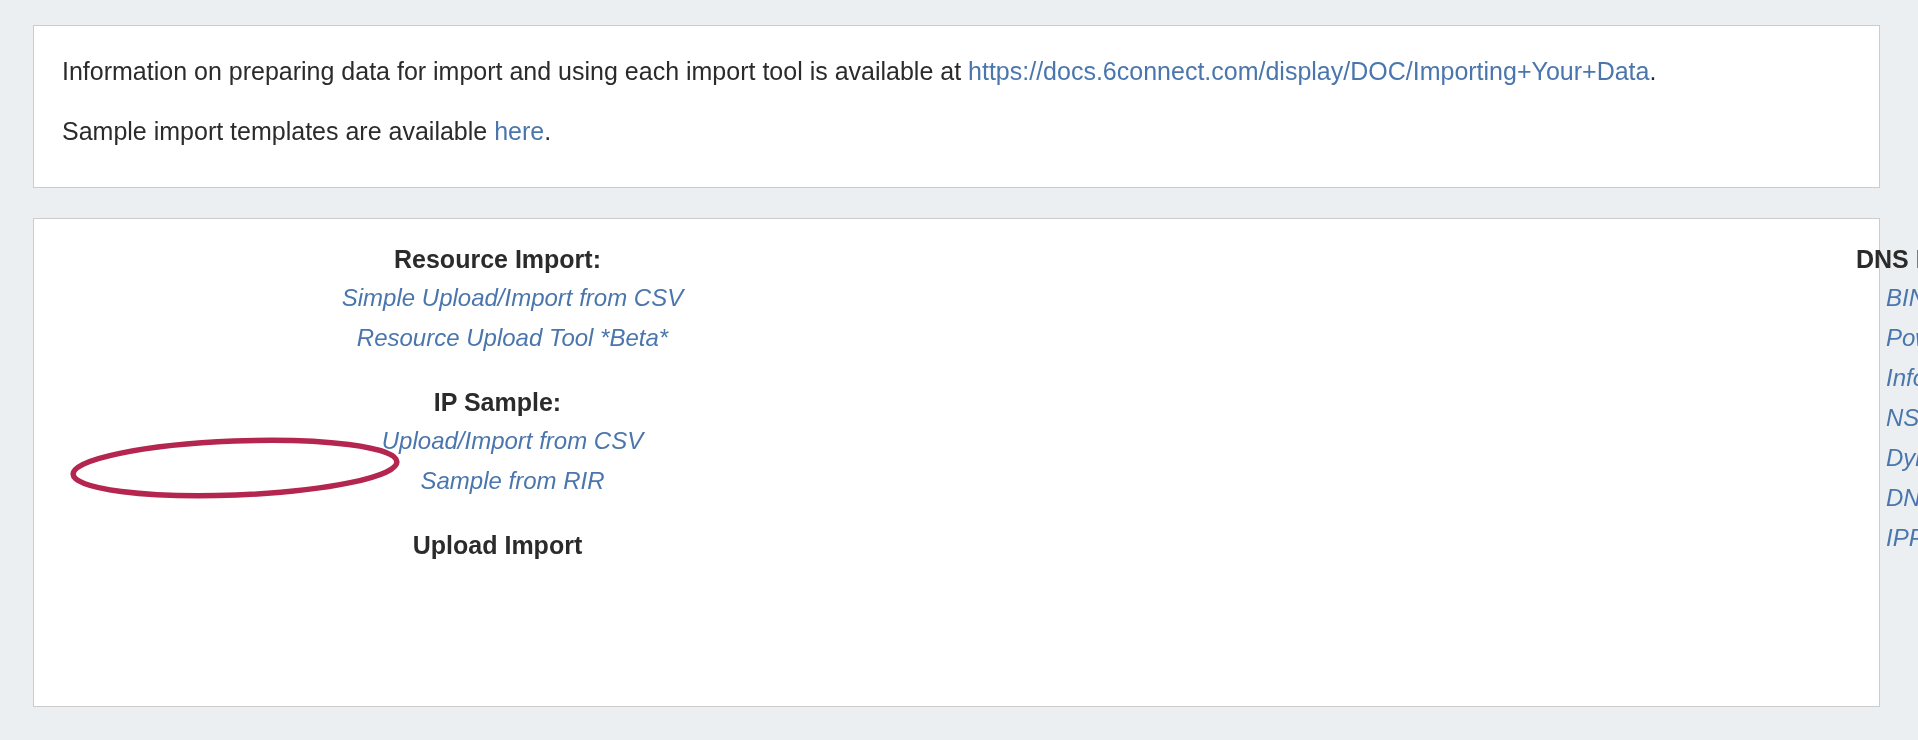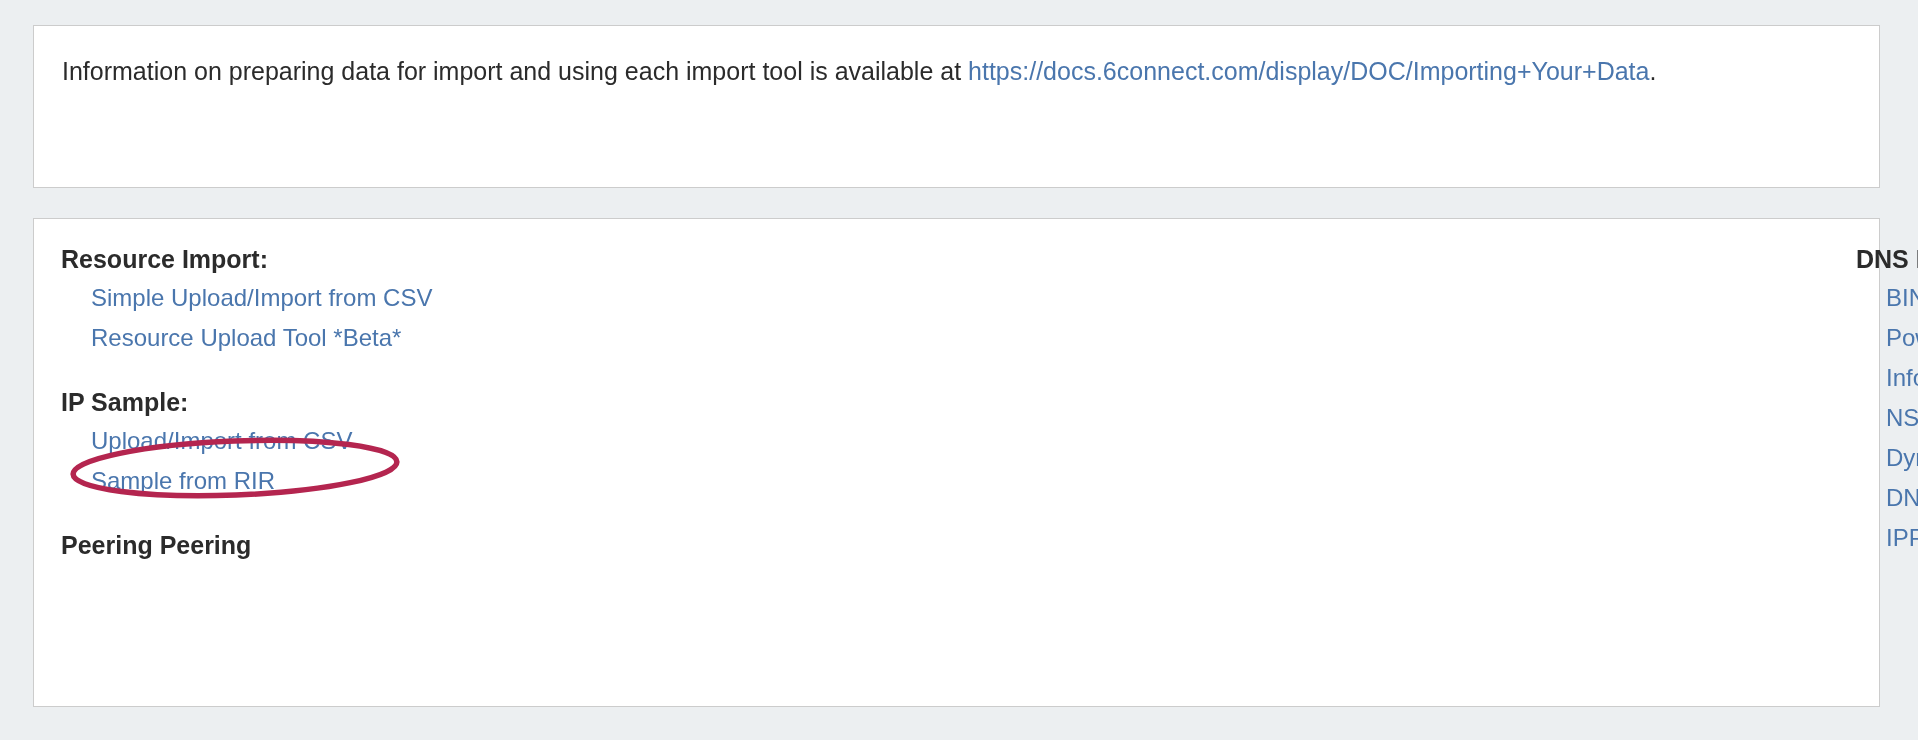--- a/index.html
+++ b/index.html
@@ -60,20 +60,21 @@
     text-decoration: none;
     cursor: pointer;
   }
 
   
   .columns {
     position: relative;
     display: flex;
     flex-direction: row;
     padding: 25px 0 0 0;
+    text-align: center;
   }
 
   .col {
     box-sizing: border-box;
   }
   .col-left {
     width: 900px;
     padding-left: 27px;
   }
   .col-right {
@@ -94,20 +95,21 @@
     color: #2b2b2b;
     line-height: 31px;
     margin: 0;
     white-space: nowrap;
   }
 
   .group-links {
     list-style: none;
     margin: 3px 0 0 0;
     padding: 0 0 0 30px;
+    font-style: italic;
   }
 
   .group-links li {
     margin: 0;
     padding: 0;
   }
 
   .group-link {
     display: inline-block;
     font-size: 24px;
@@ -126,20 +128,23 @@
 </style>
 </head>
 <body>
 
 <div class="page">
 
   <div class="panel panel-info">
     <p class="info-line">
       <span>Information on preparing data for import and using each import tool is available at </span><a class="link" href="#">https://docs.6connect.com/display/DOC/Importing+Your+Data</a><span>.</span>
     </p>
+    <p class="info-line second">
+      <span>Sample import templates are available </span><a class="link" href="#">here</a><span>.</span>
+    </p>
   </div>
 
   <div class="panel panel-tools">
     <div class="columns">
 
       <div class="col col-left">
 
         <div class="group">
           <h3 class="group-title">Resource Import:</h3>
           <ul class="group-links">
@@ -150,21 +155,21 @@
 
         <div class="group">
           <h3 class="group-title">IP Sample:</h3>
           <ul class="group-links">
             <li><a class="group-link" href="#">Upload/Import from CSV</a></li>
             <li><a class="group-link" href="#">Sample from RIR</a></li>
           </ul>
         </div>
 
         <div class="group">
-          <h3 class="group-title">Peering Peering</h3>
+          <h3 class="group-title">Upload Import</h3>
         </div>
 
       </div>
 
       <div class="col col-right">
 
         <div class="group">
           <h3 class="group-title">DNS Import:</h3>
           <ul class="group-links">
             <li><a class="group-link" href="#">BIND Zone Upload/Import</a></li>

